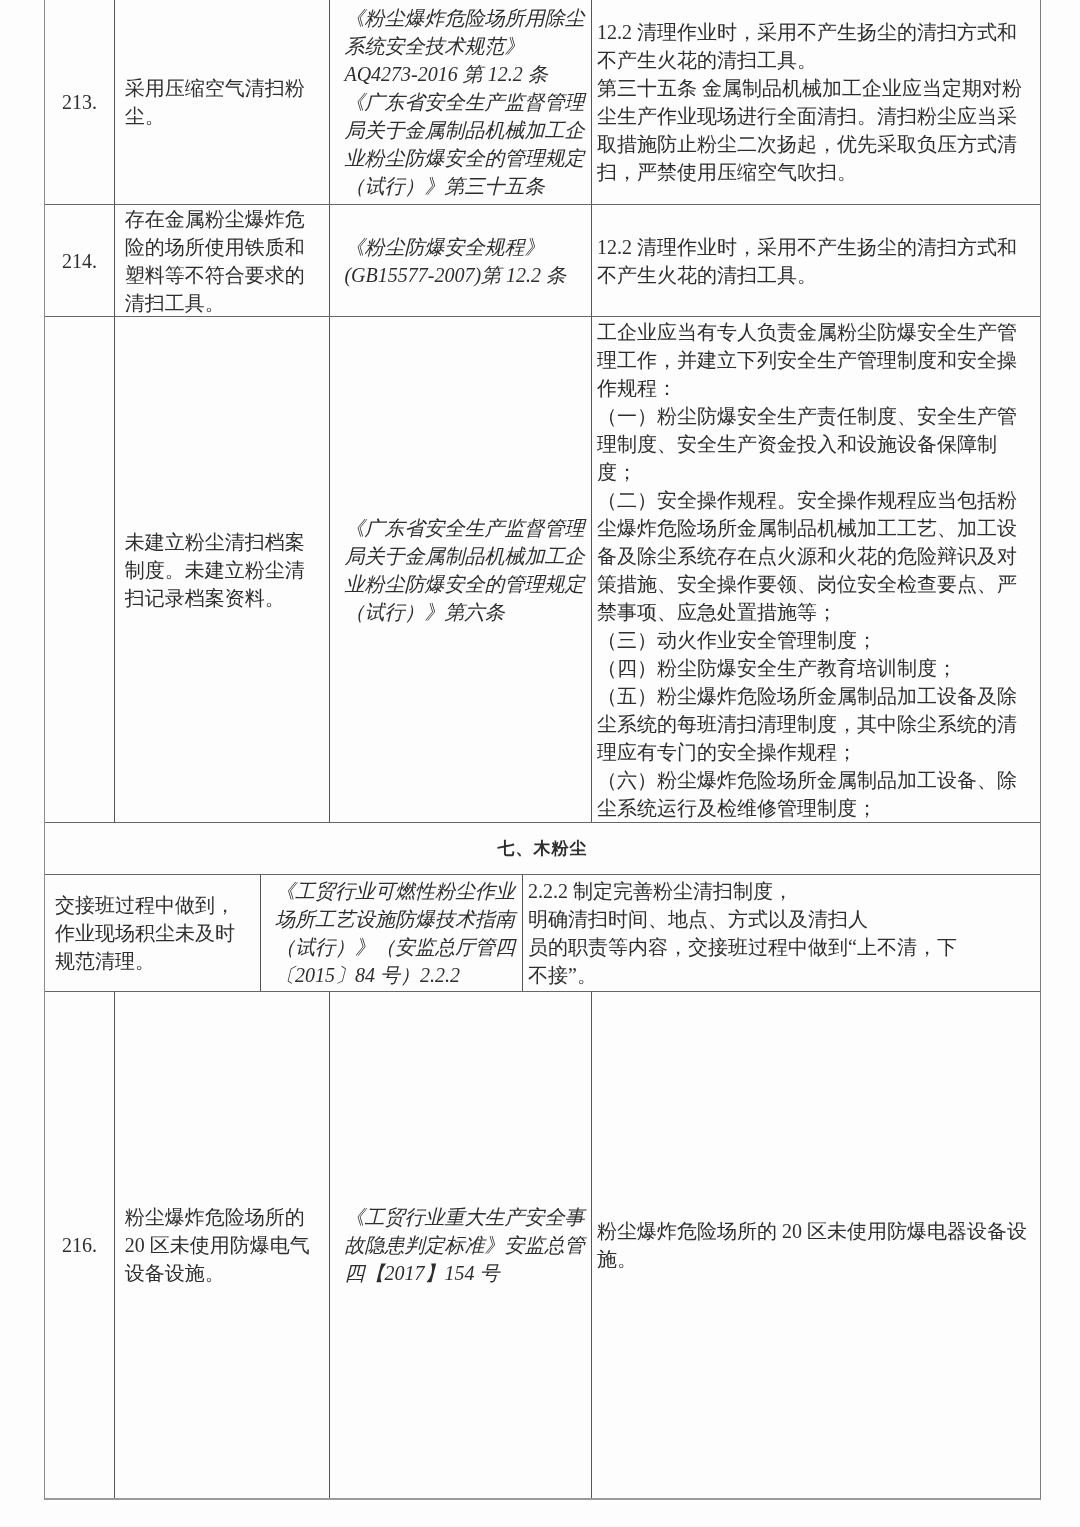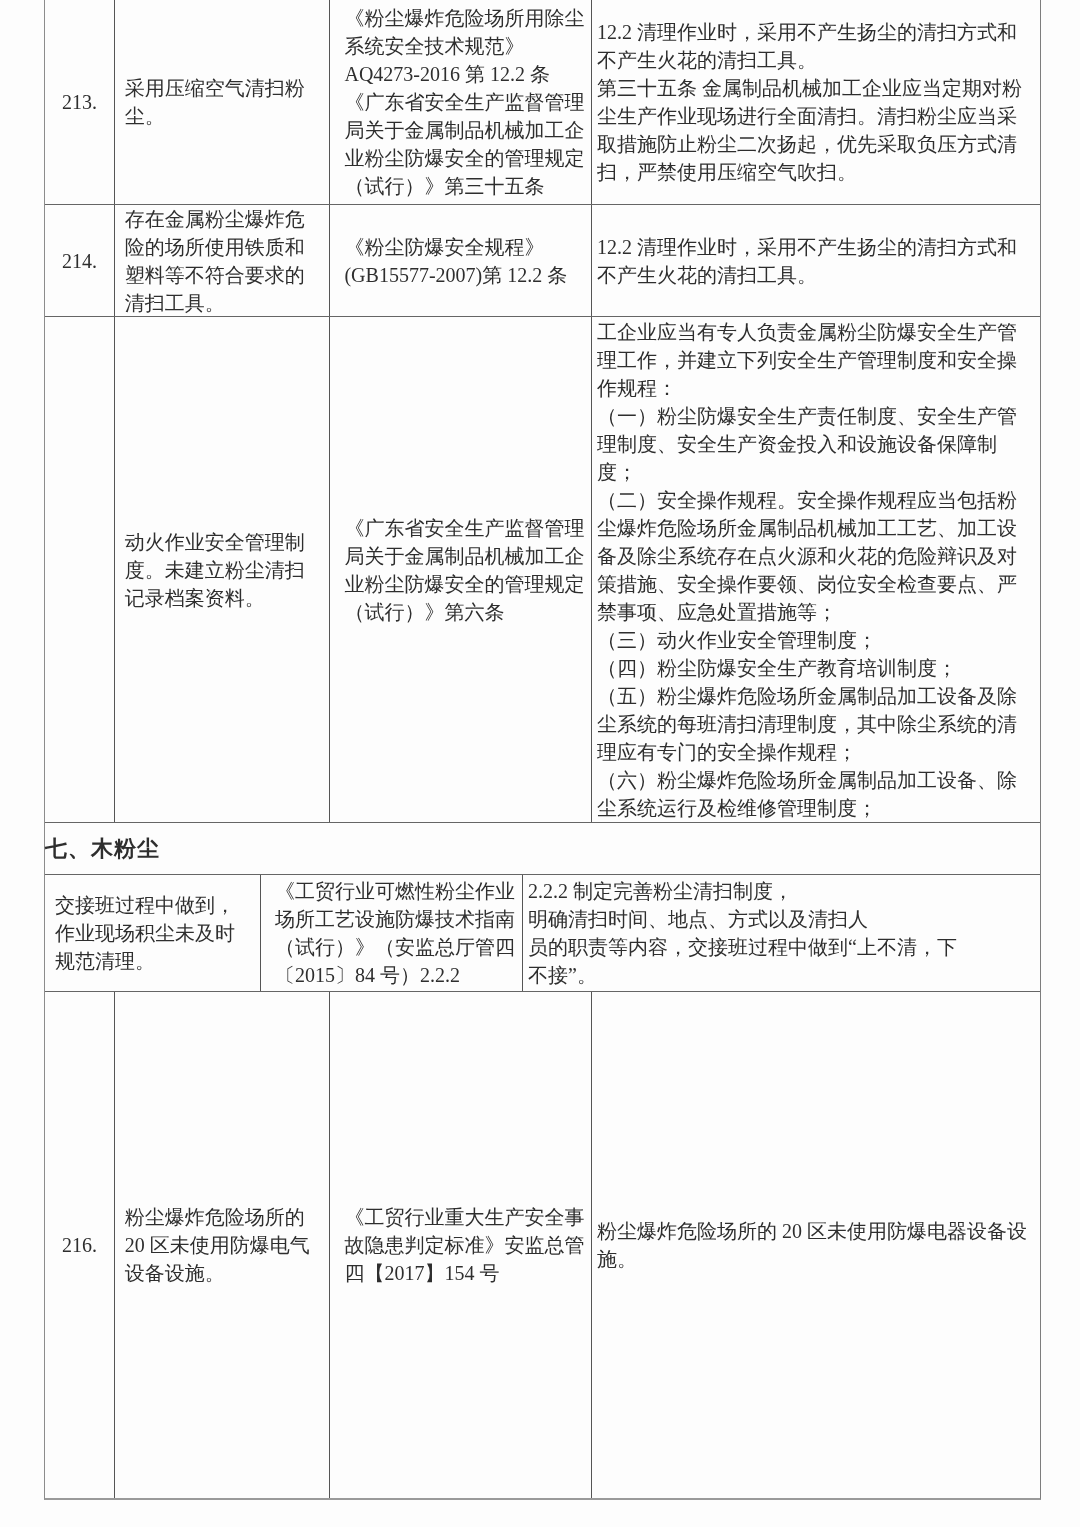--- a/index.html
+++ b/index.html
@@ -33,35 +33,36 @@
     display: flex;
     align-items: center;
     border-right: 1px solid #555555;
     overflow: hidden;
     font-size: 20px;
     line-height: 28px;
   }
   .cell:last-child { border-right: none; }
   .c-num   { width: 70px;  justify-content: center; text-align: right; }
   .c-prob  { width: 216px; padding: 4px 8px 4px 10px; }
-  .c-basis { width: 262px; padding: 4px 6px 4px 14px; }
+  .c-basis { width: 262px; padding: 4px 6px 4px 14px; font-style: italic; }
   .c-cont  { width: 449px; padding: 4px 6px 4px 5px; }
   .pre { white-space: pre-line; }
   .h213 { height: 205px; }
   .h214 { height: 112px; }
   .hbig { height: 506px; }
   .hsec { height: 52px; }
   .h215 { height: 117px; }
   .h216 { height: 506px; }
   .section-row {
     display: flex;
     align-items: center;
+    justify-content: center;
     border-bottom: 1px solid #666666;
     font-weight: bold;
-    font-size: 22px;
+    font-size: 17px;
     letter-spacing: 1px;
   }
 </style>
 </head>
 <body>
 
 <div class="page">
   <div class="tbl">
 
     <div class="row h213">
@@ -77,21 +78,21 @@
     <div class="row h214">
       <div class="cell c-num">214.</div>
       <div class="cell c-prob">存在金属粉尘爆炸危险的场所使用铁质和塑料等不符合要求的清扫工具。</div>
       <div class="cell c-basis pre">《粉尘防爆安全规程》
 (GB15577-2007)第 12.2 条</div>
       <div class="cell c-cont pre">12.2 清理作业时，采用不产生扬尘的清扫方式和不产生火花的清扫工具。</div>
     </div>
 
     <div class="row hbig">
       <div class="cell c-num"></div>
-      <div class="cell c-prob">动火作业安全管理制度。未建立粉尘清扫记录档案资料。</div>
+      <div class="cell c-prob">未建立粉尘清扫档案制度。未建立粉尘清扫记录档案资料。</div>
       <div class="cell c-basis pre">《广东省安全生产监督管理局关于金属制品机械加工企业粉尘防爆安全的管理规定（试行）》第六条</div>
       <div class="cell c-cont pre">第六条  存在金属粉尘爆炸危险的金属制品机械加工企业应当有专人负责金属粉尘防爆安全生产管理工作，并建立下列安全生产管理制度和安全操作规程：
 （一）粉尘防爆安全生产责任制度、安全生产管理制度、安全生产资金投入和设施设备保障制度；
 （二）安全操作规程。安全操作规程应当包括粉尘爆炸危险场所金属制品机械加工工艺、加工设备及除尘系统存在点火源和火花的危险辩识及对策措施、安全操作要领、岗位安全检查要点、严禁事项、应急处置措施等；
 （三）动火作业安全管理制度；
 （四）粉尘防爆安全生产教育培训制度；
 （五）粉尘爆炸危险场所金属制品加工设备及除尘系统的每班清扫清理制度，其中除尘系统的清理应有专门的安全操作规程；
 （六）粉尘爆炸危险场所金属制品加工设备、除尘系统运行及检维修管理制度；
 （七）粉尘爆炸危险场所事故应急管理制度。</div>
     </div>

